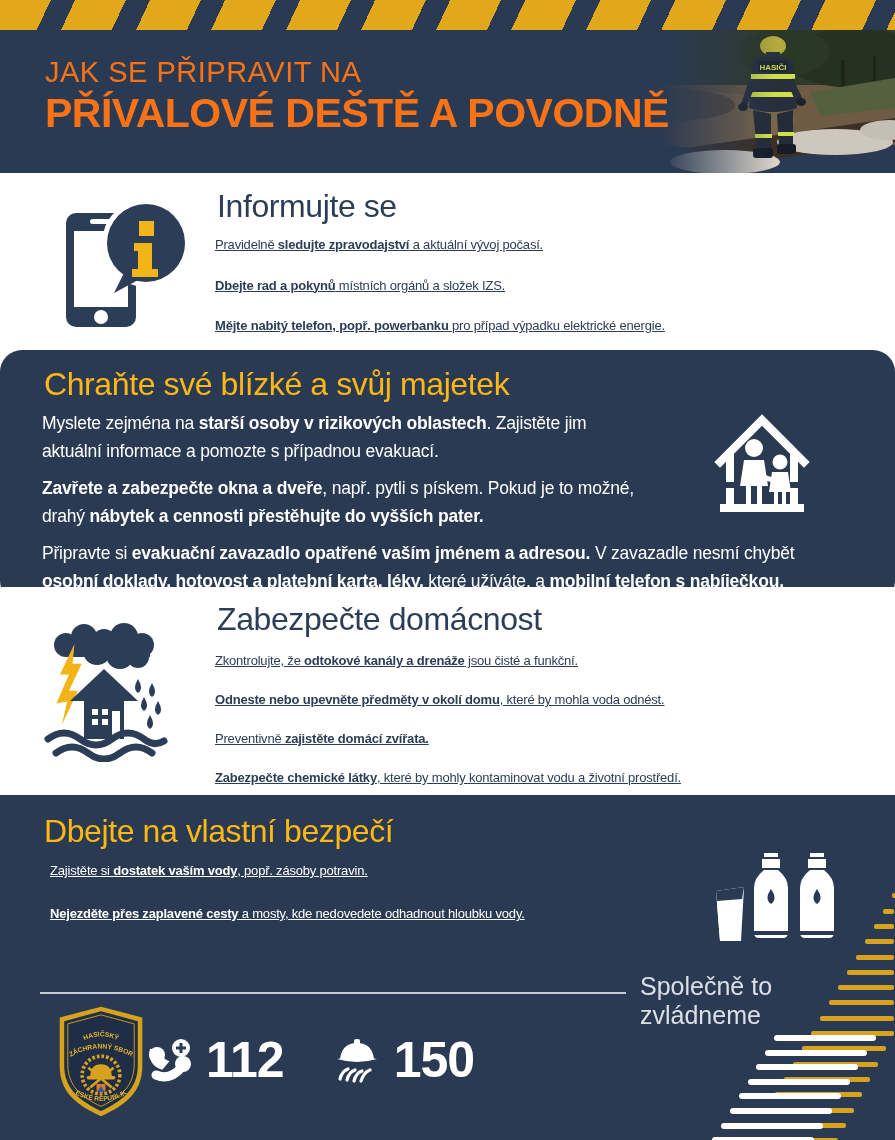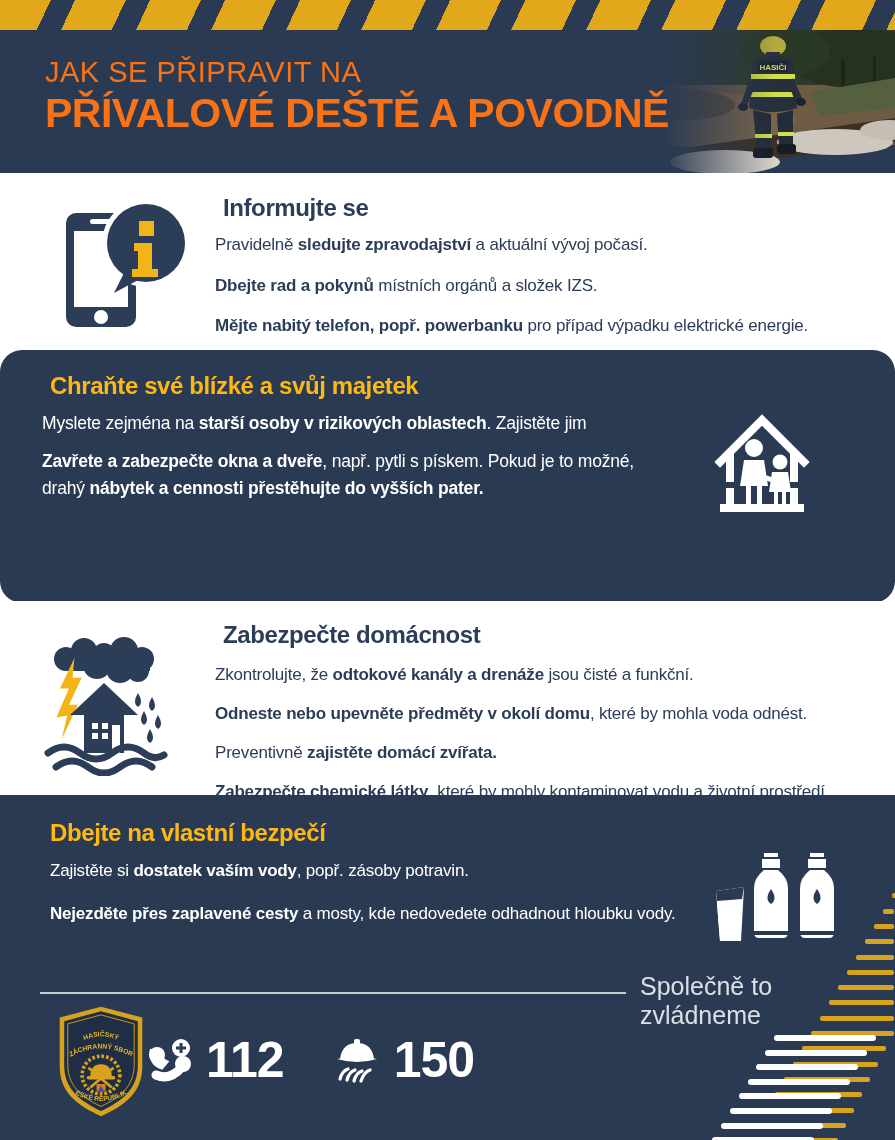--- a/index.html
+++ b/index.html
@@ -14,34 +14,34 @@
   .hero-photo{position:absolute;right:0;top:0;width:250px;height:143px;}
   .hero-fade{position:absolute;left:0;top:0;width:130px;height:143px;
     background:linear-gradient(90deg,#2A3A53 12%,rgba(42,58,83,0));}
   .hero-titles{position:absolute;left:45px;top:26px;color:#f97316;}
   .hero-sub{font-size:29px;font-weight:400;letter-spacing:.5px;line-height:32px;}
   .hero-title{font-size:41px;font-weight:700;letter-spacing:-.5px;line-height:44px;margin-top:3px;}
   
   .sec{left:0;width:895px;}
   .sec.white{background:#fff;color:#2C3D57;}
   .sec.navy{background:#2A3A53;color:#fff;}
-  h2{margin:8px;font-size:24px;font-weight:700;letter-spacing:-.4px;}
+  h2{margin:2px;font-size:32px;font-weight:400;letter-spacing:-.4px;}
   h2.on-white{color:#2C3D57;}
   h2.on-navy{color:#FDB813;}
-  .bodyline{font-size:17px;letter-spacing:-.2px;line-height:27px;white-space:nowrap;}
+  .bodyline{font-size:13px;letter-spacing:-.2px;line-height:27px;white-space:nowrap;text-decoration:underline;}
   .bodyline b,.para b{font-weight:700;}
   .para{font-size:17.5px;letter-spacing:-.2px;line-height:27.5px;}
   
   #inform{top:173px;height:177px;}
   #inform .lines .bodyline{margin-bottom:13.5px;}
   
   #protect .para{margin-bottom:10px;}
   #protect{top:350px;height:253px;border-radius:22px;}
   
-  #household{top:601px;height:172px;}
+  #household{top:587px;height:172px;}
   #household .lines .bodyline{margin-bottom:12px;}
   
   #safety{top:795px;height:345px;}
   #safety .lines .bodyline{margin-bottom:15px;line-height:28px;}
   .divider{position:absolute;left:40px;top:197px;width:586px;height:2px;background:#C7CCD3;}
   .slogan{position:absolute;left:640px;top:177px;font-size:25px;color:#DCE0E6;}
   .numbers{position:absolute;left:146px;top:240px;display:flex;align-items:center;gap:14px;}
   .num{font-size:50px;font-weight:700;color:#fff;letter-spacing:-1px;line-height:50px;}
   .numgap{width:22px;}
   
@@ -119,22 +119,23 @@
     <div class="abs lines" style="left:215px;top:58px;">
       <div class="bodyline"><span>Pravidelně </span><b>sledujte zpravodajství</b><span> a aktuální vývoj počasí.</span></div>
       <div class="bodyline"><b>Dbejte rad a pokynů</b><span> místních orgánů a složek IZS.</span></div>
       <div class="bodyline"><b>Mějte nabitý telefon, popř. powerbanku</b><span> pro případ výpadku elektrické energie.</span></div>
     </div>
   </section>
 
   <section class="abs sec navy" id="protect">
     <h2 class="abs on-navy" style="left:42px;top:14px;">Chraňte své blízké a svůj majetek</h2>
     <div class="abs" style="left:42px;top:60px;width:640px;">
-      <div class="para"><span>Myslete zejména na </span><b>starší osoby v rizikových oblastech</b><span>. Zajistěte jim</span><br></div>
+      <div class="para"><span>Myslete zejména na </span><b>starší osoby v rizikových oblastech</b><span>. Zajistěte jim</span><br><span>aktuální informace a pomozte s případnou evakuací.</span></div>
       <div class="para"><b>Zavřete a zabezpečte okna a dveře</b><span>, např. pytli s pískem. Pokud je to možné,</span><br><span>drahý </span><b>nábytek a cennosti přestěhujte do vyšších pater.</b></div>
+      <div class="para" style="width:820px;"><span>Připravte si </span><b>evakuační zavazadlo opatřené vaším jménem a adresou.</b><span> V zavazadle nesmí chybět</span><br><b>osobní doklady, hotovost a platební karta, léky,</b><span> které užíváte, a </span><b>mobilní telefon s nabíječkou.</b></div>
     </div>
     <div class="abs" style="left:714px;top:56px;">
       <svg width="96" height="110" viewBox="0 0 96 110">
         <g stroke="#fff" stroke-width="8" fill="none" stroke-linecap="square">
           <path d="M6,56 L48,14 L90,56"></path>
           <path d="M16,50 L16,72"></path>
           <path d="M80,50 L80,72"></path>
           <path d="M10,102 L86,102"></path>
           <path d="M16,86 L16,100"></path>
           <path d="M80,86 L80,100"></path>

